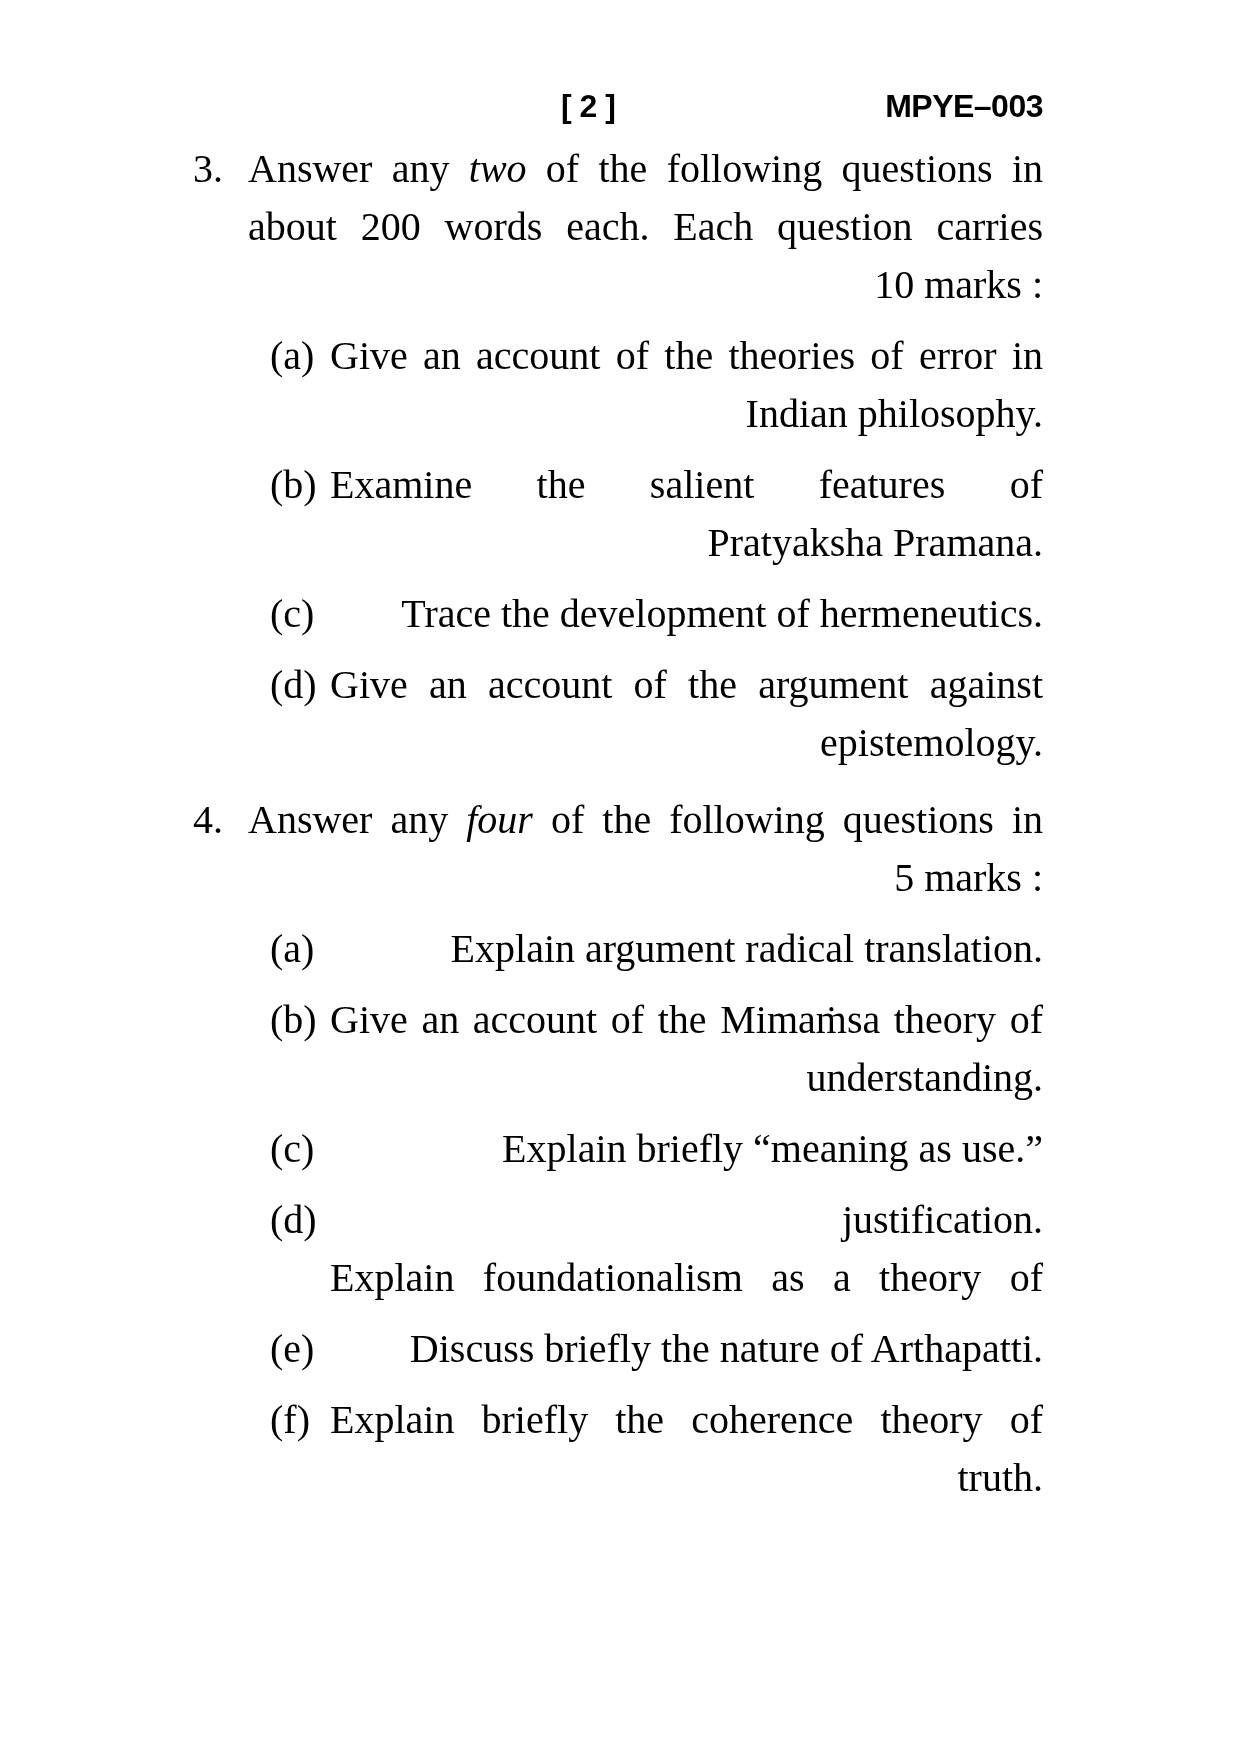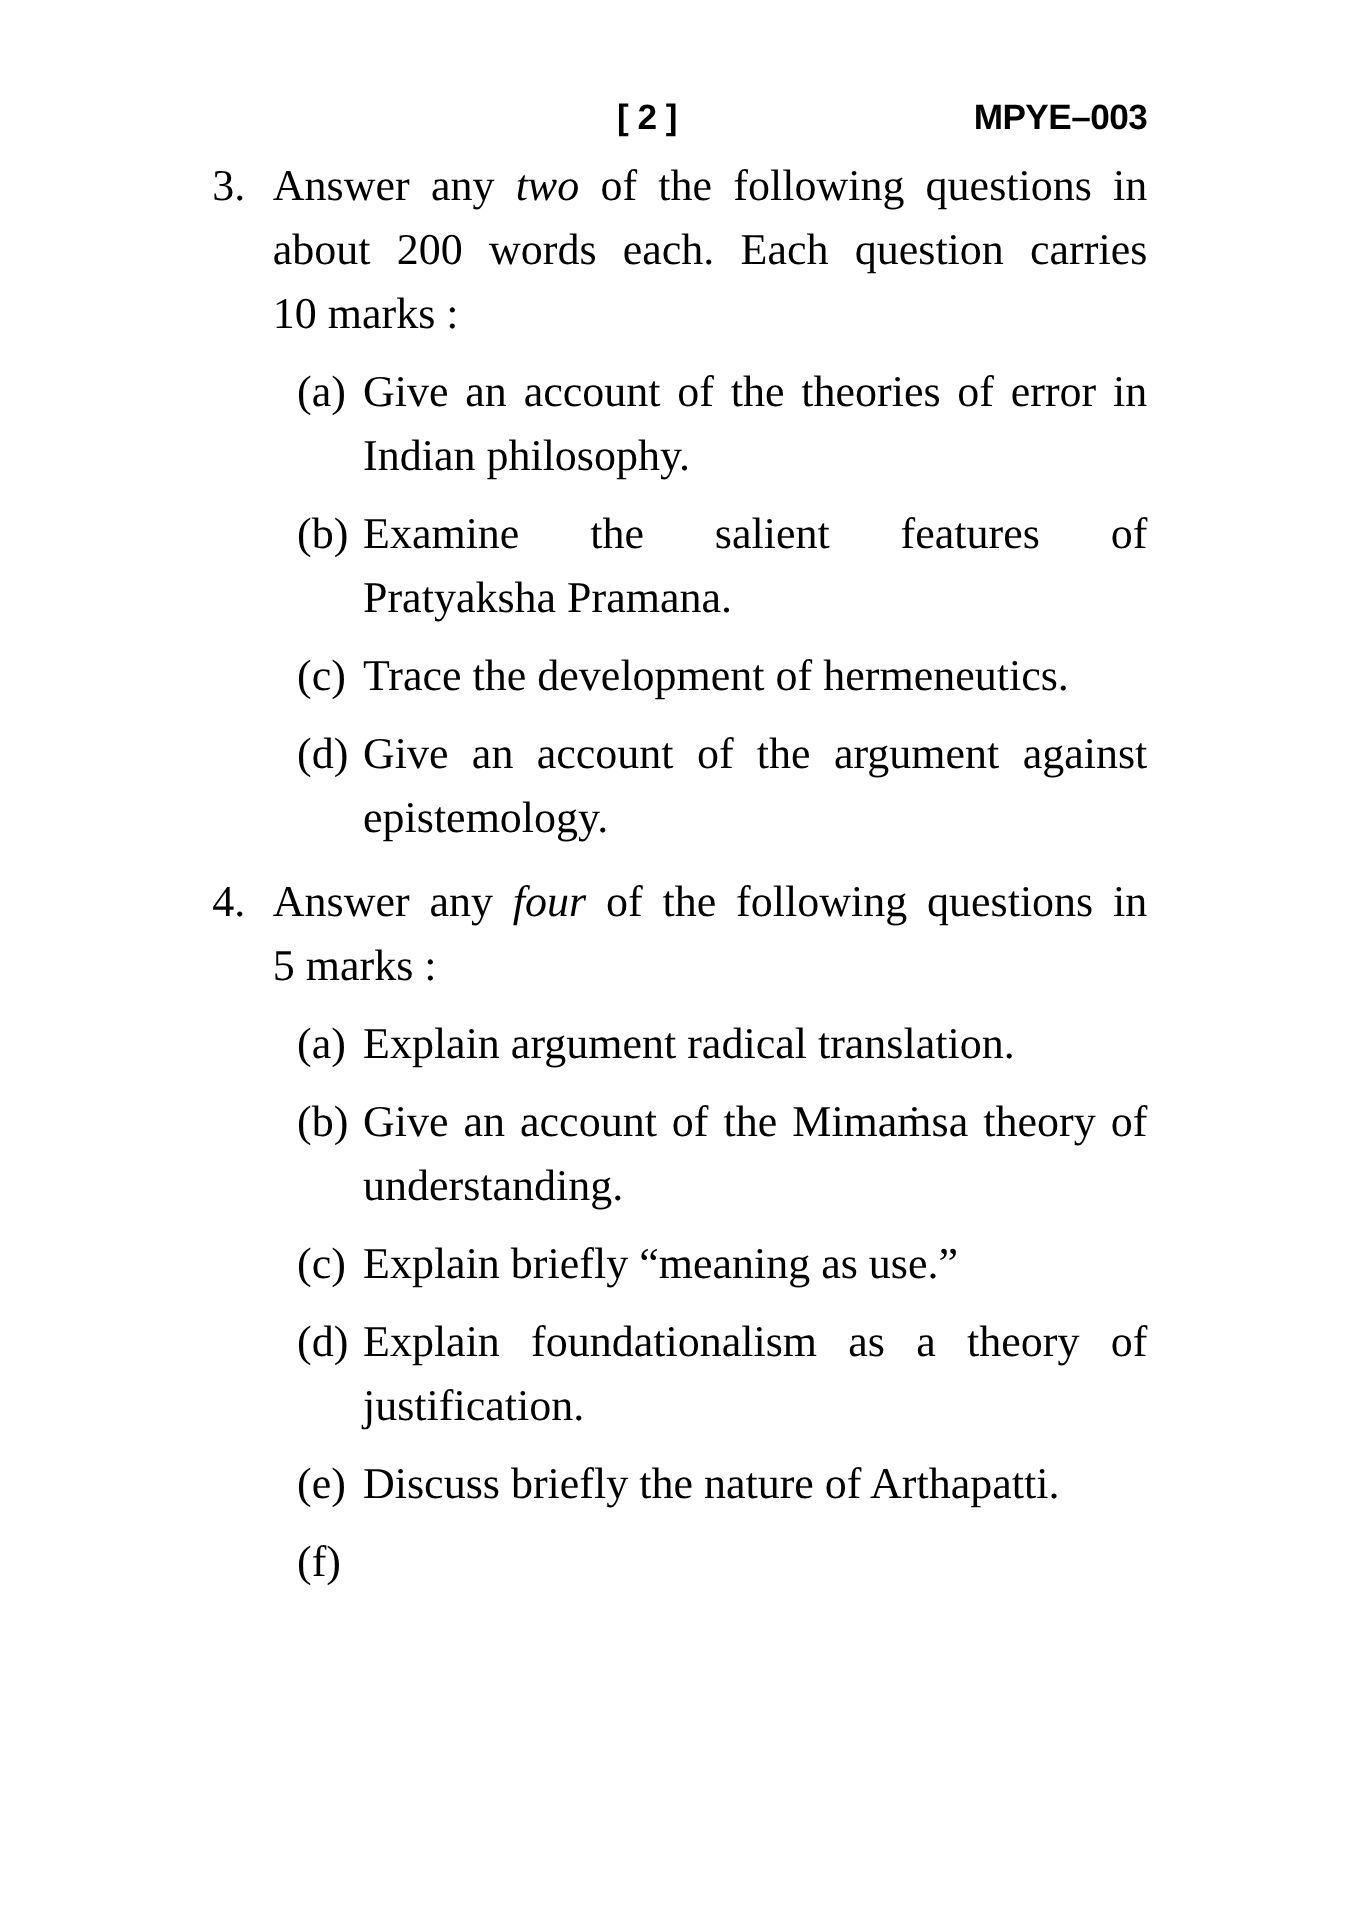--- a/index.html
+++ b/index.html
@@ -61,21 +61,21 @@
     margin-top: 13px;
   }
   .sub-label {
     width: 60px;
     flex: 0 0 60px;
     line-height: 58px;
   }
   .sub-body { width: 713px; flex: 0 0 713px; }
   .line {
     line-height: 58px;
-    text-align: left;
+    text-align: right;
   }
   .line.just {
     text-align: justify;
     text-align-last: justify;
   }
   .run-b { font-weight: 400; }
   .run-i { font-style: italic; }
 </style>
 </head>
 <body>
@@ -146,28 +146,32 @@
         </div>
         <div class="sub">
           <span class="sub-label">(c)</span>
           <div class="sub-body">
             <div class="line"><span>Explain briefly “meaning as use.”</span></div>
           </div>
         </div>
         <div class="sub">
           <span class="sub-label">(d)</span>
           <div class="sub-body">
+            <div class="line"><span>justification.</span></div>
             <div class="line just"><span>Explain foundationalism as a theory of</span></div>
-            <div class="line"><span>justification.</span></div>
           </div>
         </div>
         <div class="sub">
           <span class="sub-label">(e)</span>
           <div class="sub-body">
             <div class="line"><span>Discuss briefly the nature of Arthapatti.</span></div>
           </div>
         </div>
         <div class="sub">
           <span class="sub-label">(f)</span>
+          <div class="sub-body">
+            <div class="line just"><span>Explain briefly the coherence theory of</span></div>
+            <div class="line"><span>truth.</span></div>
+          </div>
         </div>
       </div>
     </div>
 </div>
 
 </body></html>

